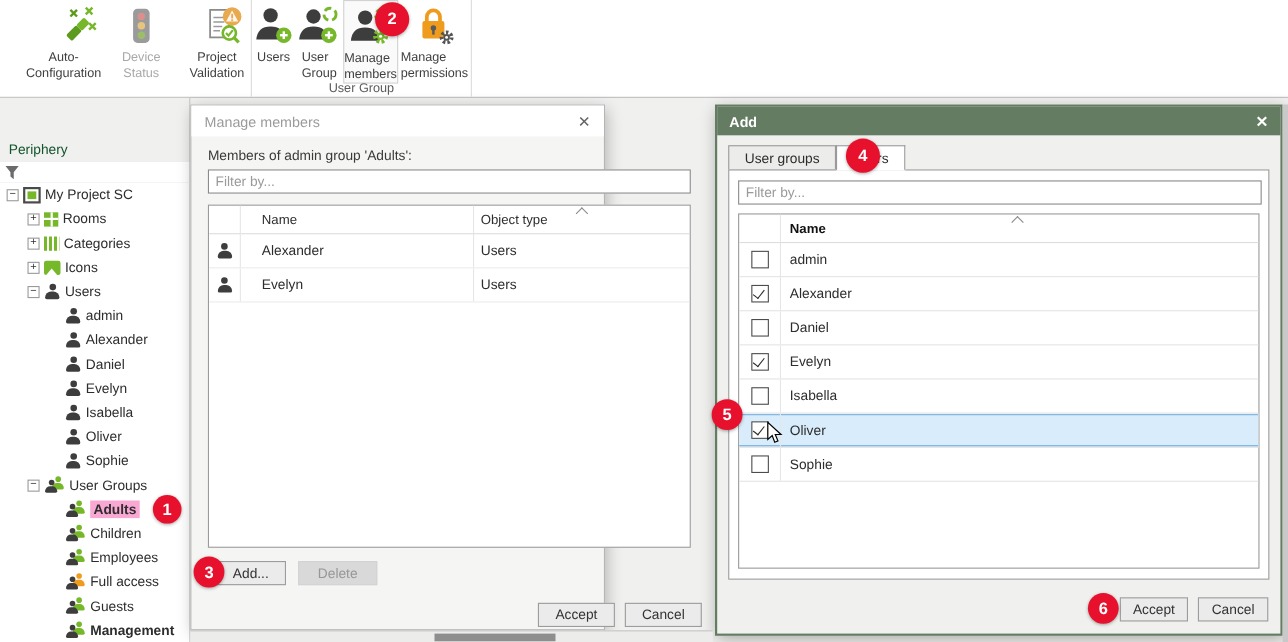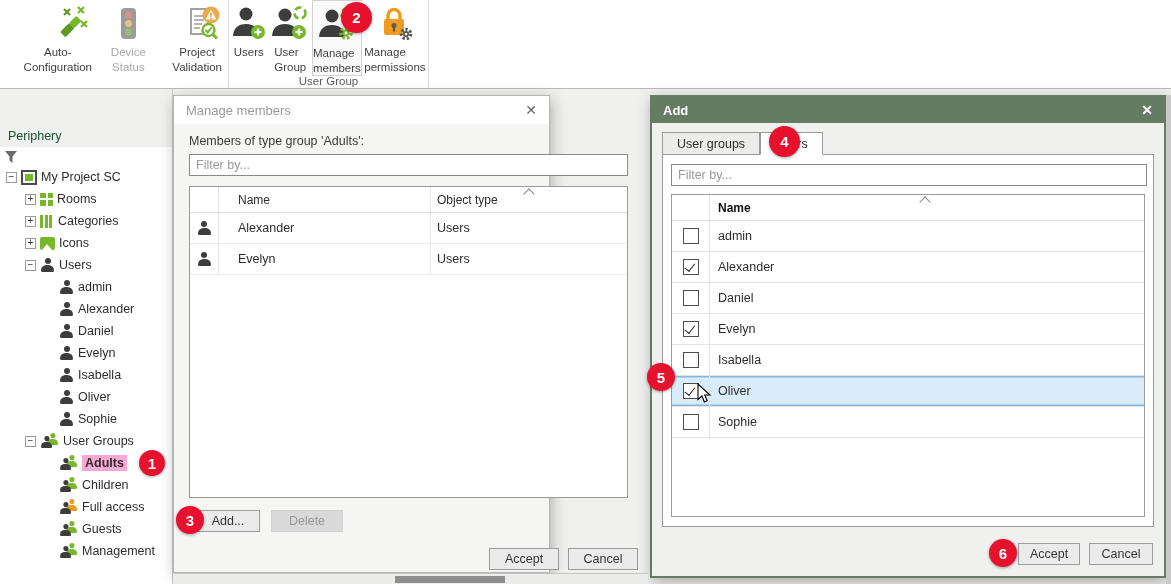--- a/index.html
+++ b/index.html
@@ -317,51 +317,59 @@
       <div class="trow" style="padding-left: 44px; text-align: center;">
         <span class="expander hidden"></span>
         <span class="grp">
           <span class="pers back"></span>
           <span class="pers front"></span>
         </span>
         <span class="tlabel">Children</span>
       </div>
       <div class="trow" style="padding-left: 44px;">
         <span class="expander hidden"></span>
+        <span class="grp">
+          <span class="pers back"></span>
+          <span class="pers front"></span>
+        </span>
+        <span class="tlabel">Employees</span>
+      </div>
+      <div class="trow" style="padding-left: 44px;">
+        <span class="expander hidden"></span>
         <span class="grp orange">
           <span class="pers back"></span>
           <span class="pers front"></span>
         </span>
         <span class="tlabel">Full access</span>
       </div>
       <div class="trow" style="padding-left: 44px;">
         <span class="expander hidden"></span>
         <span class="grp">
           <span class="pers back"></span>
           <span class="pers front"></span>
         </span>
         <span class="tlabel">Guests</span>
       </div>
-      <div class="trow" style="padding-left: 44px;">
+      <div class="trow" style="padding-left: 44px; font-weight: bold;">
         <span class="expander hidden"></span>
         <span class="grp">
           <span class="pers back"></span>
           <span class="pers front"></span>
         </span>
         <span class="tlabel">Management</span>
       </div>
     </div>
 </div>
 
 <div class="dlg1">
   <div class="tbar">
     <span>Manage members</span>
     <span class="closex">✕</span>
   </div>
-  <div class="desc">Members of type group 'Adults':</div>
+  <div class="desc">Members of admin group 'Adults':</div>
   <div class="finput" style="left:15px;top:58px;width:439px">
     <span>Filter by...</span>
   </div>
   <div class="mtable">
     <div class="mhead">
       <span class="mc0"></span>
       <span class="mc1">Name</span>
       <span class="mc2">Object type</span>
       <span class="chev" style="left:335px;top:3px"></span>
     </div>

